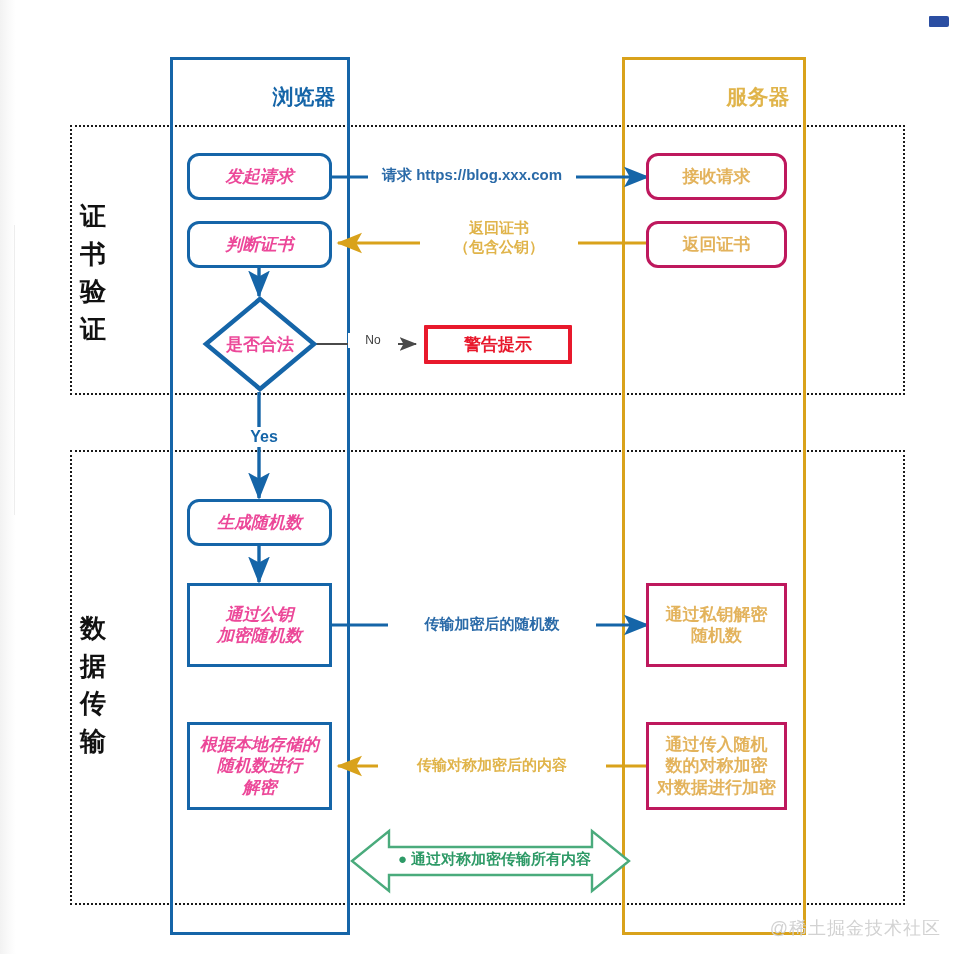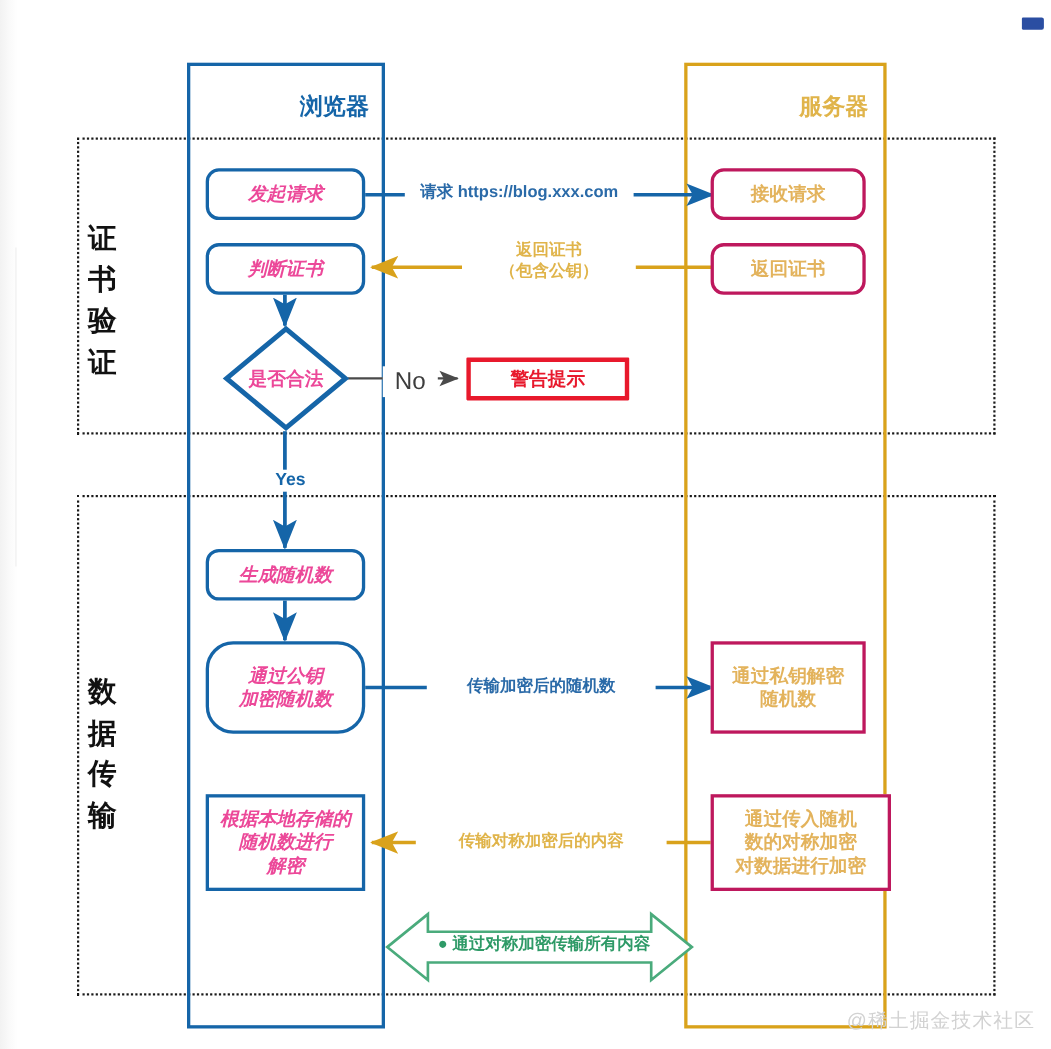--- a/index.html
+++ b/index.html
@@ -129,21 +129,21 @@
     font-size: 15px;
     font-weight: bold;
     text-align: center;
     line-height: 1.25;
     background: #ffffff;
     padding: 0 4px;
     white-space: pre-line;
   }
   .conn-label.blue { color: #2a6aa8; }
   .conn-label.gold { color: #e0b44a; }
-  .conn-label.gray { color: #3d3d3d; font-weight: normal; font-size: 22px; }
+  .conn-label.gray { color: #3d3d3d; font-weight: normal; font-size: 12px; }
   .conn-label.green { color: #2e9a67; }
   .conn-label.yes {
     color: #1565a8;
     font-size: 16px;
     font-weight: bold;
   }
 
   .watermark {
     position: absolute;
     right: 14px;
@@ -223,31 +223,31 @@
     <svg viewBox="0 0 114 96" width="114" height="96">
       <path d="M57,3 L111,48 L57,93 L3,48 Z" fill="#ffffff" stroke="#1565a8" stroke-width="4.5" stroke-linejoin="miter"></path>
     </svg>
     <div class="diamond-text">是否合法</div>
   </div>
 
   <div class="node red" style="left:424px; top:325px; width:148px; height:39px;">警告提示</div>
 
   <div class="node blue rounded" style="left:187px; top:499px; width:145px; height:47px;">生成随机数</div>
 
-  <div class="node blue" style="left:187px; top:583px; width:145px; height:84px;border-radius:25px;">通过公钥
+  <div class="node blue" style="left:187px; top:583px; width:145px; height:84px;">通过公钥
 加密随机数</div>
 
   <div class="node blue" style="left:187px; top:722px; width:145px; height:88px;">根据本地存储的
 随机数进行
 解密</div>
 
   <div class="node gold" style="left:646px; top:583px; width:141px; height:84px;">通过私钥解密
 随机数</div>
 
-  <div class="node gold" style="left:646px; top:722px; width:164px; height:88px;">通过传入随机
+  <div class="node gold" style="left:646px; top:722px; width:141px; height:88px;">通过传入随机
 数的对称加密
 对数据进行加密</div>
 
   <div class="conn-label blue" style="left:368px; top:166px; width:200px;">请求 https://blog.xxx.com</div>
 
   <div class="conn-label gold" style="left:420px; top:219px; width:150px;">返回证书
 （包含公钥）</div>
 
   <div class="conn-label gray" style="left:348px; top:333px; width:42px;">No</div>
 

